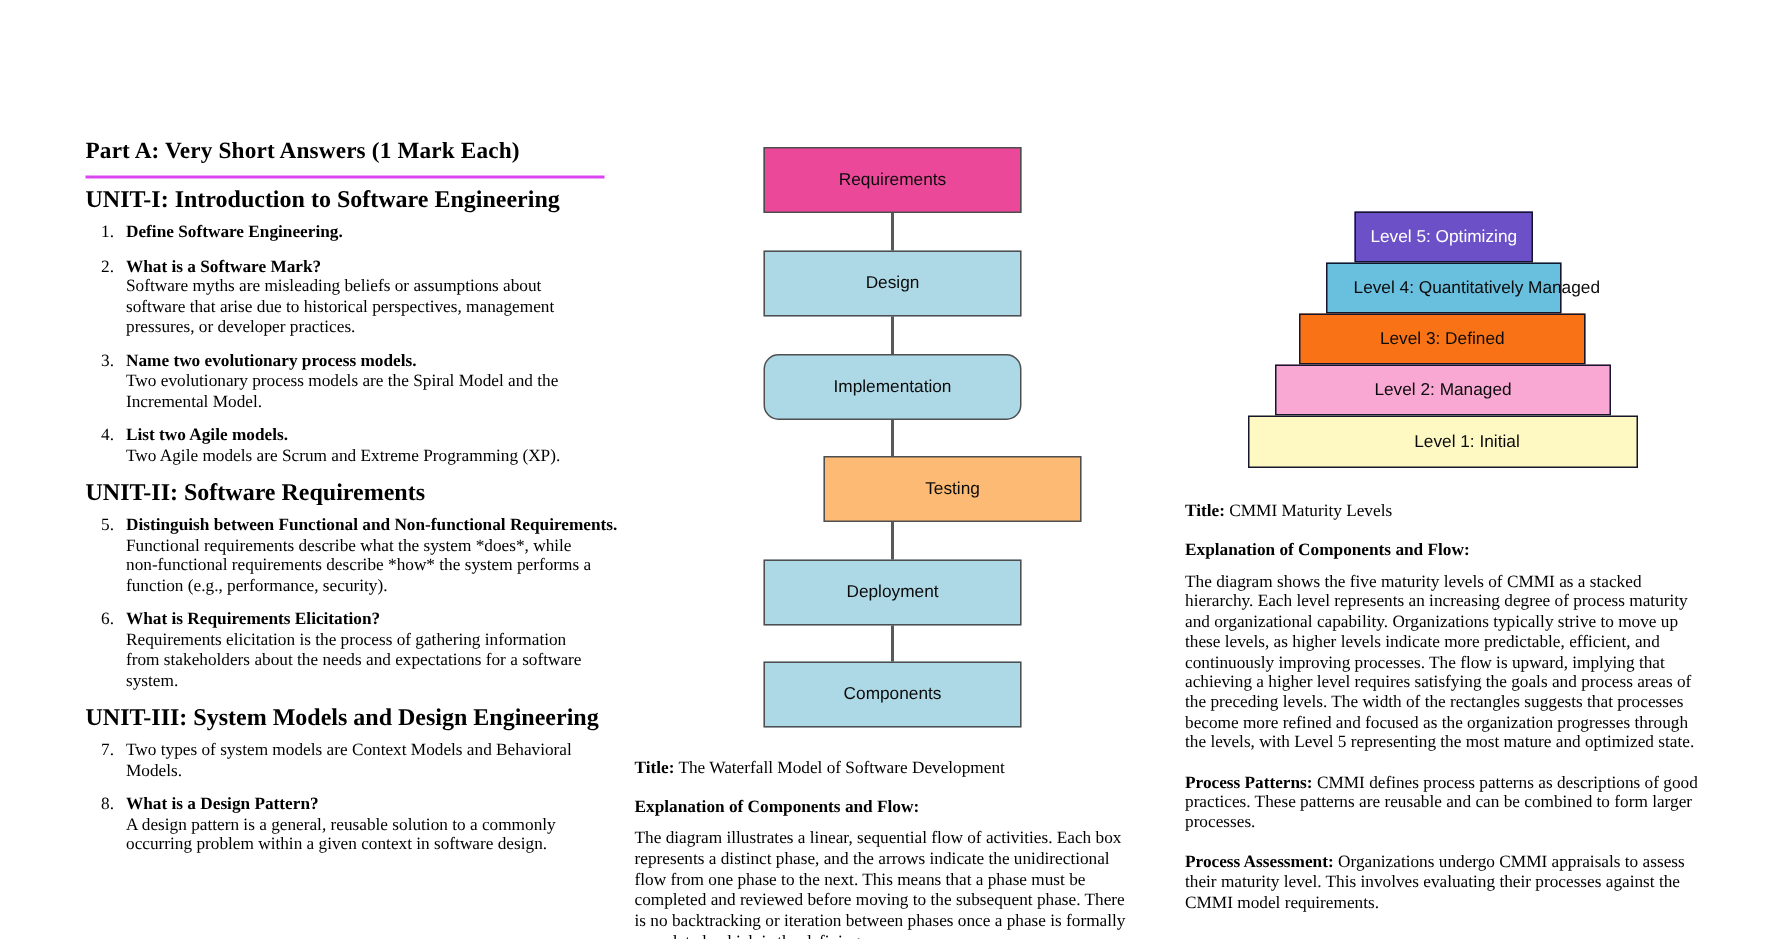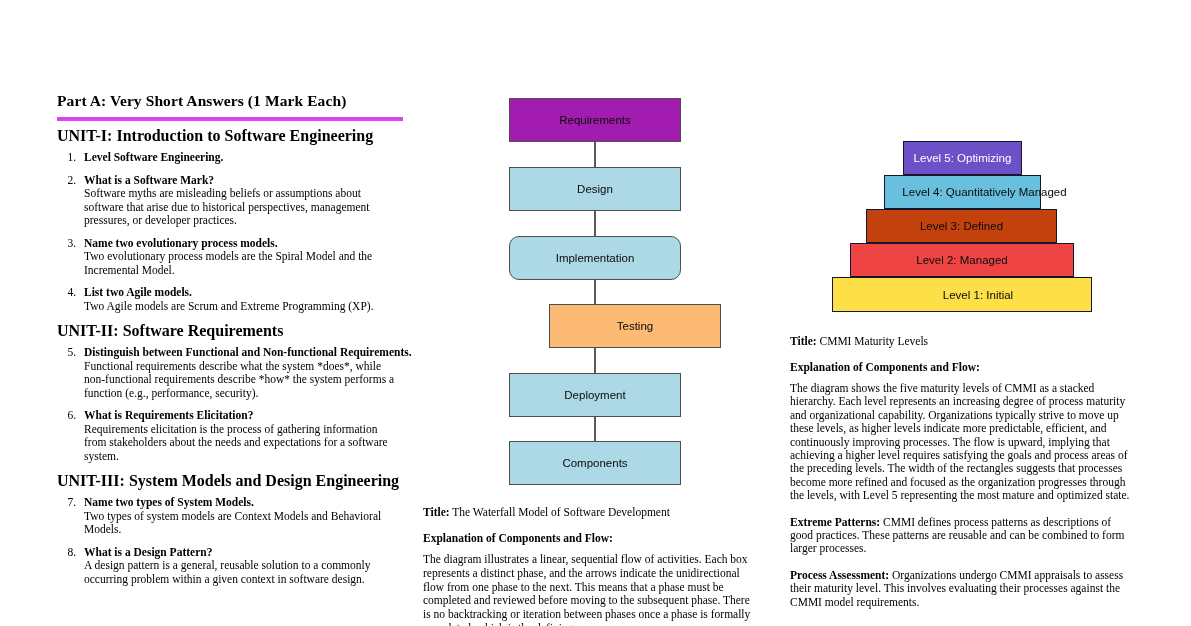--- a/index.html
+++ b/index.html
@@ -6,21 +6,21 @@
   html,body { width:1191px; height:626px; }
   body {
     position:relative; overflow:hidden; background:#ffffff; color:#000;
     font-family:"Liberation Serif", serif;
   }
 
   
   .left-col { position:absolute; left:57px; top:92px; width:346px; }
   .part-title {
     font-size:15.5px; font-weight:bold; letter-spacing:.1px;
-    padding-bottom:7px; border-bottom:4px solid #d946ef; margin-bottom:6px;
+    padding-bottom:7px; border-bottom:2px solid #d946ef; margin-bottom:6px;
     white-space:nowrap;
   }
   .unit-heading { font-size:16px; font-weight:bold; margin:4px 0 6px 0; white-space:nowrap; }
   .qa-item { display:flex; margin-bottom:9px; font-size:11.5px; line-height:13.5px; }
   .qa-num  { width:19px; flex:none; text-align:right; margin-right:8px; }
   .qa-body { width:316px; flex:none; }
   .qa-q    { font-weight:bold; white-space:nowrap; }
 
   
   .flow-line { position:absolute; left:594px; top:120px; width:2px; height:343px; background:#595959; }
@@ -58,21 +58,21 @@
 <body>
 
 <div class="left-col">
   <div class="part-title">Part A: Very Short Answers (1 Mark Each)</div>
 
   <div class="unit-heading">UNIT-I: Introduction to Software Engineering</div>
 
   <div class="qa-item">
     <div class="qa-num">1.</div>
     <div class="qa-body">
-      <div class="qa-q">Level Software Engineering.</div>
+      <div class="qa-q">Define Software Engineering.</div>
     </div>
   </div>
   <div class="qa-item">
     <div class="qa-num">2.</div>
     <div class="qa-body">
       <div class="qa-q">What is a Software Mark?</div>
       <div class="qa-a">Software myths are misleading beliefs or assumptions about software that arise due to historical perspectives, management pressures, or developer practices.</div>
     </div>
   </div>
   <div class="qa-item">
@@ -105,64 +105,63 @@
       <div class="qa-q">What is Requirements Elicitation?</div>
       <div class="qa-a">Requirements elicitation is the process of gathering information from stakeholders about the needs and expectations for a software system.</div>
     </div>
   </div>
 
   <div class="unit-heading">UNIT-III: System Models and Design Engineering</div>
 
   <div class="qa-item">
     <div class="qa-num">7.</div>
     <div class="qa-body">
-      <div class="qa-q">Name two types of System Models.</div>
       <div class="qa-a">Two types of system models are Context Models and Behavioral Models.</div>
     </div>
   </div>
   <div class="qa-item">
     <div class="qa-num">8.</div>
     <div class="qa-body">
       <div class="qa-q">What is a Design Pattern?</div>
       <div class="qa-a">A design pattern is a general, reusable solution to a commonly occurring problem within a given context in software design.</div>
     </div>
   </div>
 </div>
 
 <div>
   <div class="flow-line" style="background: rgb(89, 89, 89);"></div>
-  <div class="phase-box" style="top: 98px; background: #a21caf;">Requirements</div>
+  <div class="phase-box" style="top: 98px; background: #ec4899;">Requirements</div>
   <div class="phase-box" style="top: 167px; background: rgb(173, 216, 230);">Design</div>
   <div class="phase-box" style="top: 236px; background: rgb(173, 216, 230); border-radius: 10px;">Implementation</div>
   <div class="phase-box" style="top: 304px; background: #fdba74; margin-left: 40px;">Testing</div>
   <div class="phase-box" style="top: 373px; background: rgb(173, 216, 230);">Deployment</div>
   <div class="phase-box" style="top: 441px; background: rgb(173, 216, 230);">Components</div>
 </div>
 
 <div class="mid-text">
   <div class="title-line">
     <span class="lead">Title:</span><span> The Waterfall Model of Software Development</span>
   </div>
   <div class="exp-heading">Explanation of Components and Flow:</div>
   <div class="exp-par">The diagram illustrates a linear, sequential flow of activities. Each box represents a distinct phase, and the arrows indicate the unidirectional flow from one phase to the next. This means that a phase must be completed and reviewed before moving to the subsequent phase. There is no backtracking or iteration between phases once a phase is formally completed, which is the defining</div>
 </div>
 
 <div>
   <div class="level-box lv5" style="background: rgb(108, 80, 200); color: rgb(255, 255, 255);">Level 5: Optimizing</div>
   <div class="level-box lv4" style="background: rgb(104, 191, 222); color: rgb(11, 11, 11);">Level 4: Quantitatively Managed</div>
-  <div class="level-box lv3" style="background: #c2410c; color: rgb(11, 11, 11);">Level 3: Defined</div>
-  <div class="level-box lv2" style="background: #ef4444; color: rgb(11, 11, 11);">Level 2: Managed</div>
-  <div class="level-box lv1" style="background: #fde047; color: rgb(11, 11, 11); padding-left: 32px;">Level 1: Initial</div>
+  <div class="level-box lv3" style="background: #f97316; color: rgb(11, 11, 11);">Level 3: Defined</div>
+  <div class="level-box lv2" style="background: #f9a8d4; color: rgb(11, 11, 11);">Level 2: Managed</div>
+  <div class="level-box lv1" style="background: #fef9c3; color: rgb(11, 11, 11); padding-left: 32px;">Level 1: Initial</div>
 </div>
 
 <div class="right-text">
   <div class="title-line">
     <span class="lead">Title:</span><span> CMMI Maturity Levels</span>
   </div>
   <div class="exp-heading">Explanation of Components and Flow:</div>
   <div class="exp-par">The diagram shows the five maturity levels of CMMI as a stacked hierarchy. Each level represents an increasing degree of process maturity and organizational capability. Organizations typically strive to move up these levels, as higher levels indicate more predictable, efficient, and continuously improving processes. The flow is upward, implying that achieving a higher level requires satisfying the goals and process areas of the preceding levels. The width of the rectangles suggests that processes become more refined and focused as the organization progresses through the levels, with Level 5 representing the most mature and optimized state.</div>
   <div class="exp-par par-gap">
-    <span class="lead">Extreme Patterns:</span><span> CMMI defines process patterns as descriptions of good practices. These patterns are reusable and can be combined to form larger processes.</span>
+    <span class="lead">Process Patterns:</span><span> CMMI defines process patterns as descriptions of good practices. These patterns are reusable and can be combined to form larger processes.</span>
   </div>
   <div class="exp-par par-gap">
     <span class="lead">Process Assessment:</span><span> Organizations undergo CMMI appraisals to assess their maturity level. This involves evaluating their processes against the CMMI model requirements.</span>
   </div>
 </div>
 
 </body></html>

